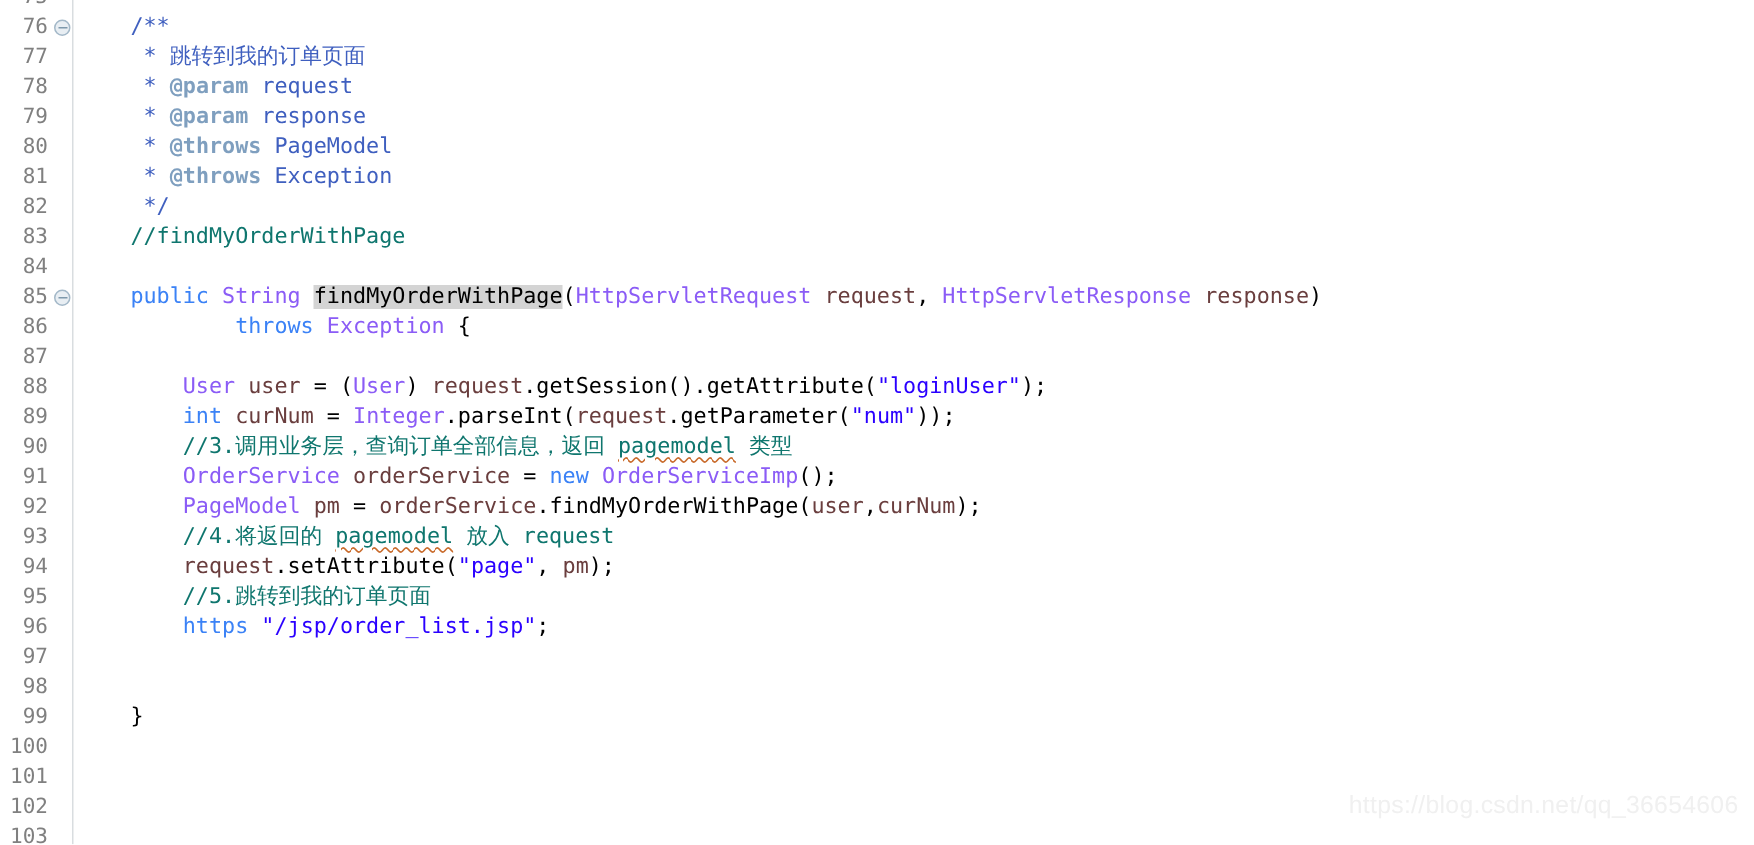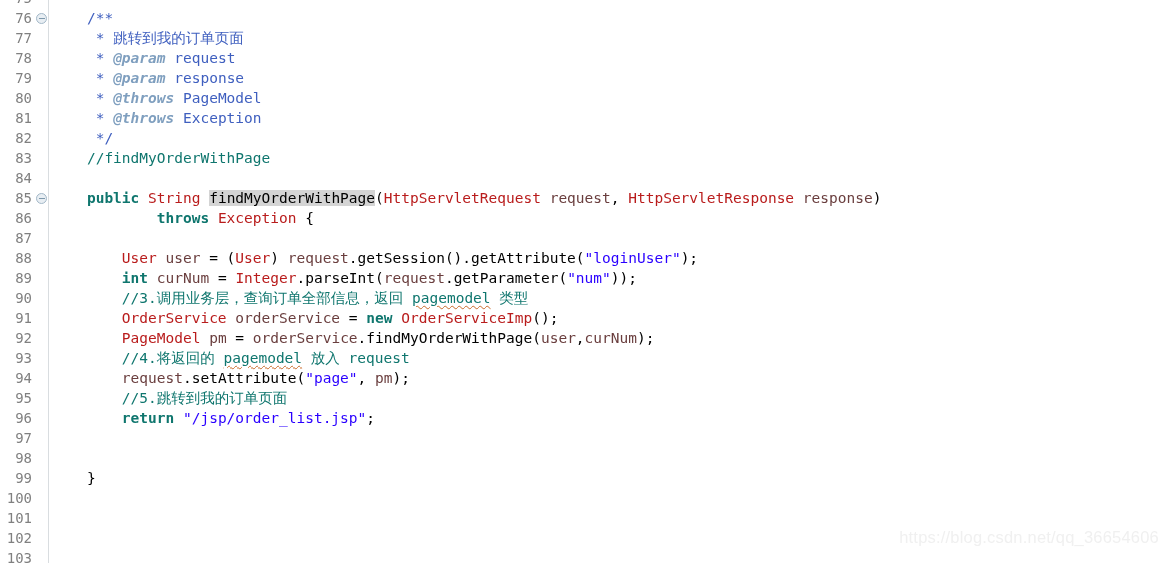--- a/index.html
+++ b/index.html
@@ -75,28 +75,28 @@
     top: 4px;
     width: 6px;
     height: 1px;
     background: #7d98ab;
   }
   .code-text {
     padding-left: 2px;
   }
 
   
-  .kw      { color: #0f766e; font-weight: bold; }        
-  .type    { color: #b91c1c; }                            
+  .kw      { color: #3b82f6; font-weight: normal; }        
+  .type    { color: #8b5cf6; }                            
   .plain   { color: #000000; }
   .param   { color: #6a3e3e; }                            
   .str     { color: #2a00ff; }                            
   .cmt     { color: #0f766e; }                            
   .doc     { color: #3f5fbf; }                            
-  .doctag  { color: #7f9fbf; font-weight: bold; font-style: italic; }         
+  .doctag  { color: #7f9fbf; font-weight: bold; }         
   .ital    { color: #000000; }        
   .hl      { background: #d4d4d4; }                       
 
   .squig {
     text-decoration: underline;
     text-decoration-style: wavy;
     text-decoration-color: #c96a2a;
     text-decoration-thickness: 1px;
     text-underline-offset: 2px;
   }
@@ -249,21 +249,21 @@
     <div class="row"><span class="code-text"><span class="plain">        </span><span class="type">OrderService</span><span class="plain"> </span><span class="param">orderService</span><span class="plain"> = </span><span class="kw">new</span><span class="plain"> </span><span class="type">OrderServiceImp</span><span class="plain">();</span></span></div>
 
     <div class="row"><span class="code-text"><span class="plain">        </span><span class="type">PageModel</span><span class="plain"> </span><span class="param">pm</span><span class="plain"> = </span><span class="param">orderService</span><span class="plain">.</span><span class="plain">findMyOrderWithPage</span><span class="plain">(</span><span class="param">user</span><span class="plain">,</span><span class="param">curNum</span><span class="plain">);</span></span></div>
 
     <div class="row"><span class="code-text"><span class="plain">        </span><span class="cmt">//4.将返回的 </span><span class="cmt squig">pagemodel</span><span class="cmt"> 放入 request</span></span></div>
 
     <div class="row"><span class="code-text"><span class="plain">        </span><span class="param">request</span><span class="plain">.</span><span class="plain">setAttribute</span><span class="plain">(</span><span class="str">"page"</span><span class="plain">, </span><span class="param">pm</span><span class="plain">);</span></span></div>
 
     <div class="row"><span class="code-text"><span class="plain">        </span><span class="cmt">//5.跳转到我的订单页面</span></span></div>
 
-    <div class="row"><span class="code-text"><span class="plain">        </span><span class="kw">return</span><span class="plain"> </span><span class="str">"/jsp/order_list.jsp"</span><span class="plain">;</span></span></div>
+    <div class="row"><span class="code-text"><span class="plain">        </span><span class="kw">https</span><span class="plain"> </span><span class="str">"/jsp/order_list.jsp"</span><span class="plain">;</span></span></div>
 
     <div class="row"><span class="code-text"></span></div>
     <div class="row"><span class="code-text"></span></div>
 
     <div class="row"><span class="code-text"><span class="plain">    </span><span class="plain">}</span></span></div>
 
     <div class="row"><span class="code-text"></span></div>
     <div class="row"><span class="code-text"></span></div>
   </div>
 

